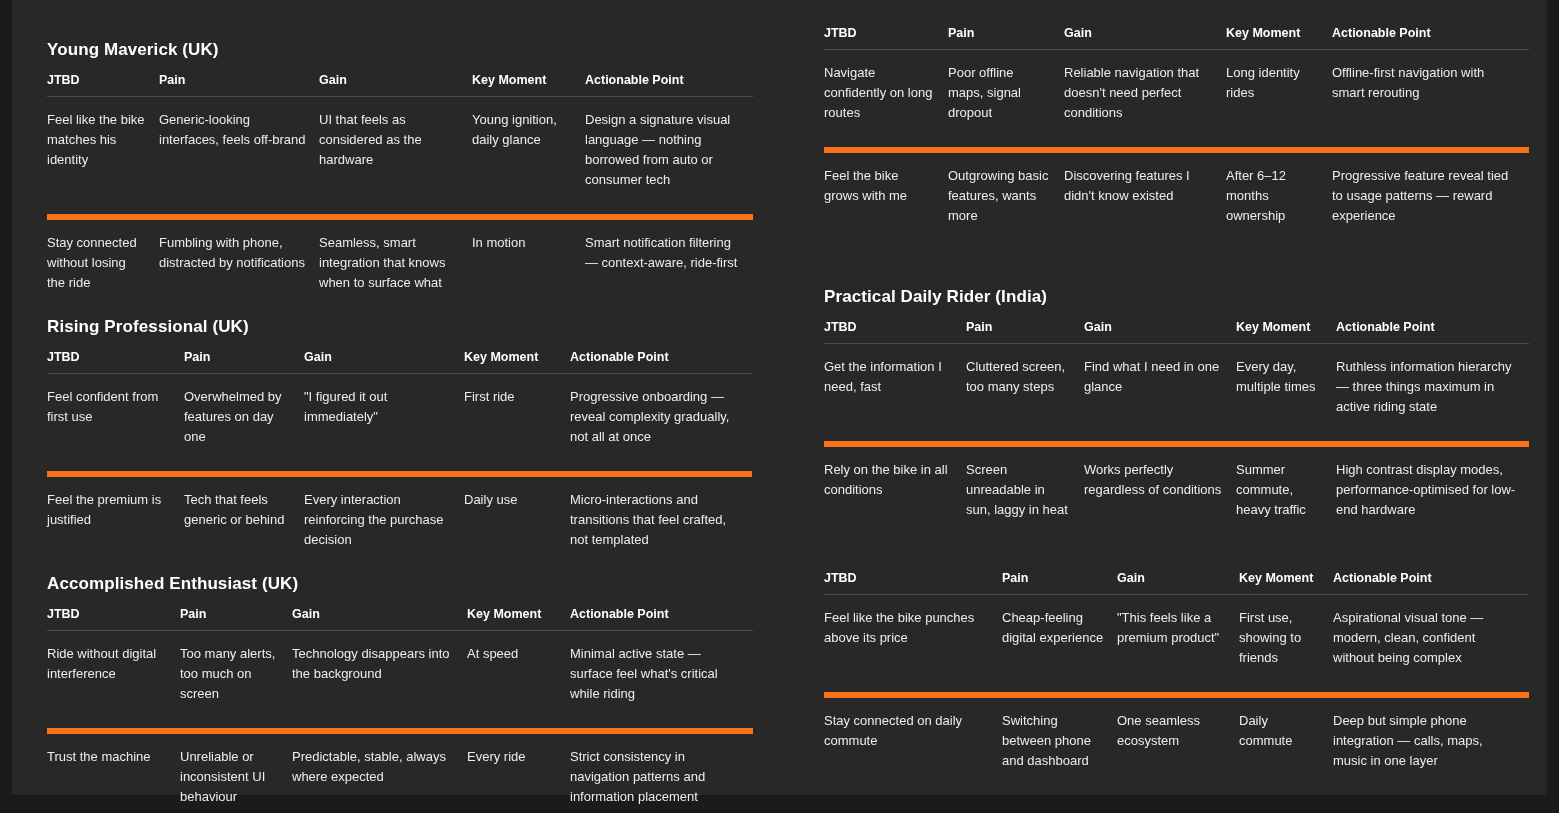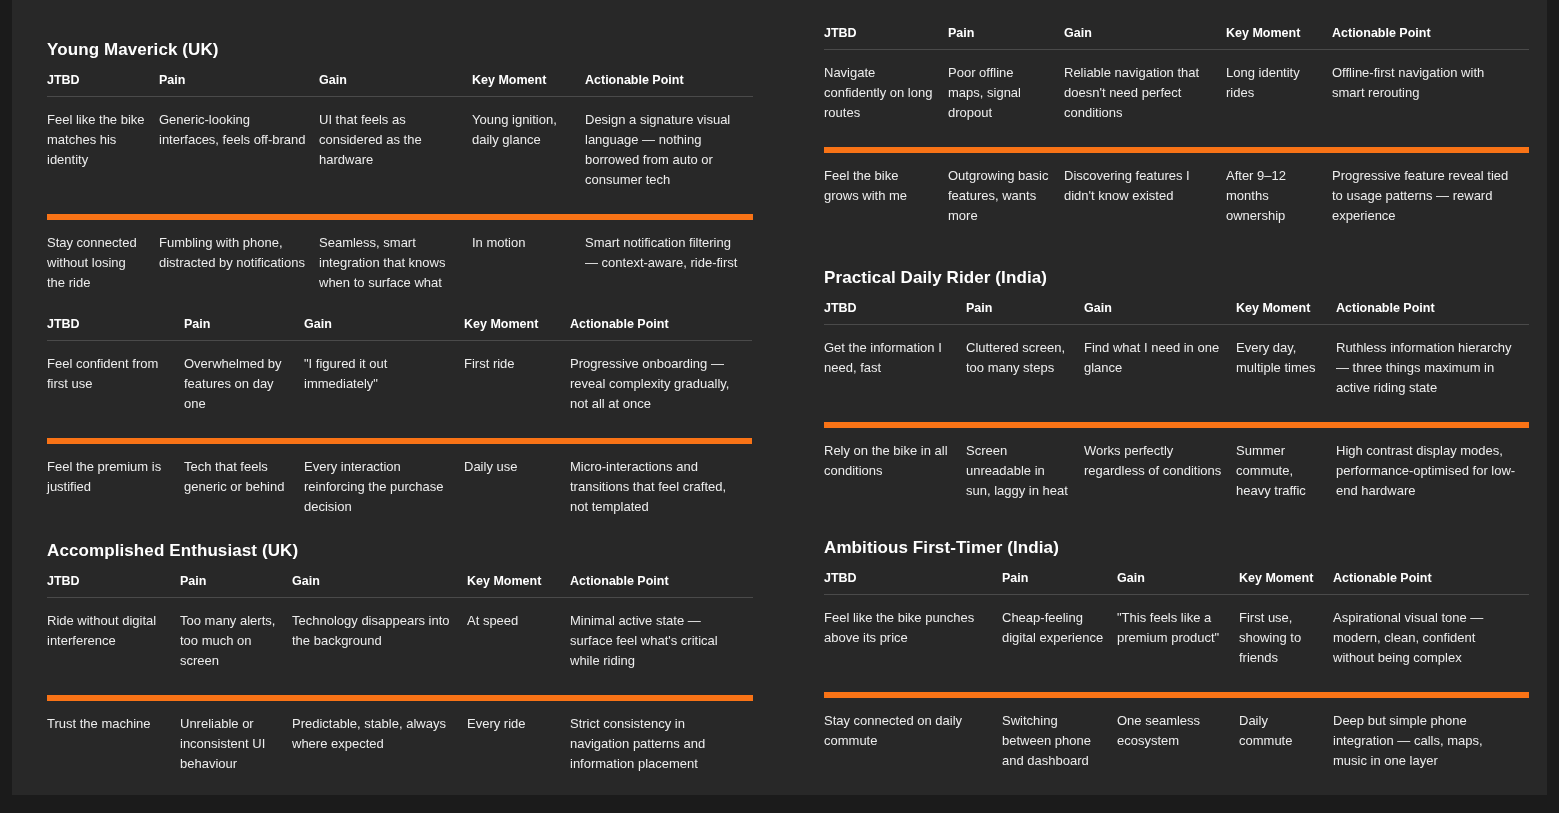--- a/index.html
+++ b/index.html
@@ -187,20 +187,21 @@
                 <td>In motion</td>
                 <td>Smart notification filtering — context-aware, ride-first</td>
               </tr>
             </tbody>
           </table>
         </section>
 
         <div class="gap-a"></div>
 
         <section class="persona">
+          <h2 class="persona-title">Rising Professional (UK)</h2>
           <table class="jtbd t-rp">
             <colgroup>
                 <col>
                 <col>
                 <col>
                 <col>
                 <col>
               </colgroup>
             <thead>
               <tr>
@@ -297,21 +298,21 @@
                 <td>Navigate confidently on long routes</td>
                 <td>Poor offline maps, signal dropout</td>
                 <td>Reliable navigation that doesn't need perfect conditions</td>
                 <td>Long identity rides</td>
                 <td>Offline-first navigation with smart rerouting</td>
               </tr>
               <tr class="last-row">
                 <td>Feel the bike grows with me</td>
                 <td>Outgrowing basic features, wants more</td>
                 <td>Discovering features I didn't know existed</td>
-                <td>After 9–12 months ownership</td>
+                <td>After 6–12 months ownership</td>
                 <td>Progressive feature reveal tied to usage patterns — reward experience</td>
               </tr>
             </tbody>
           </table>
         </section>
 
         <div class="gap-c"></div>
 
         <section class="persona">
           <h2 class="persona-title">Practical Daily Rider (India)</h2>
@@ -347,21 +348,20 @@
                 <td>Summer commute, heavy traffic</td>
                 <td>High contrast display modes, performance-optimised for low-end hardware</td>
               </tr>
             </tbody>
           </table>
         </section>
 
         <div class="gap-d"></div>
 
         <section class="persona">
-          <h2 class="persona-title">Ambitious First-Timer (India)</h2>
           <table class="jtbd t-af">
             <colgroup>
                 <col>
                 <col>
                 <col>
                 <col>
                 <col>
               </colgroup>
             <thead>
               <tr>

